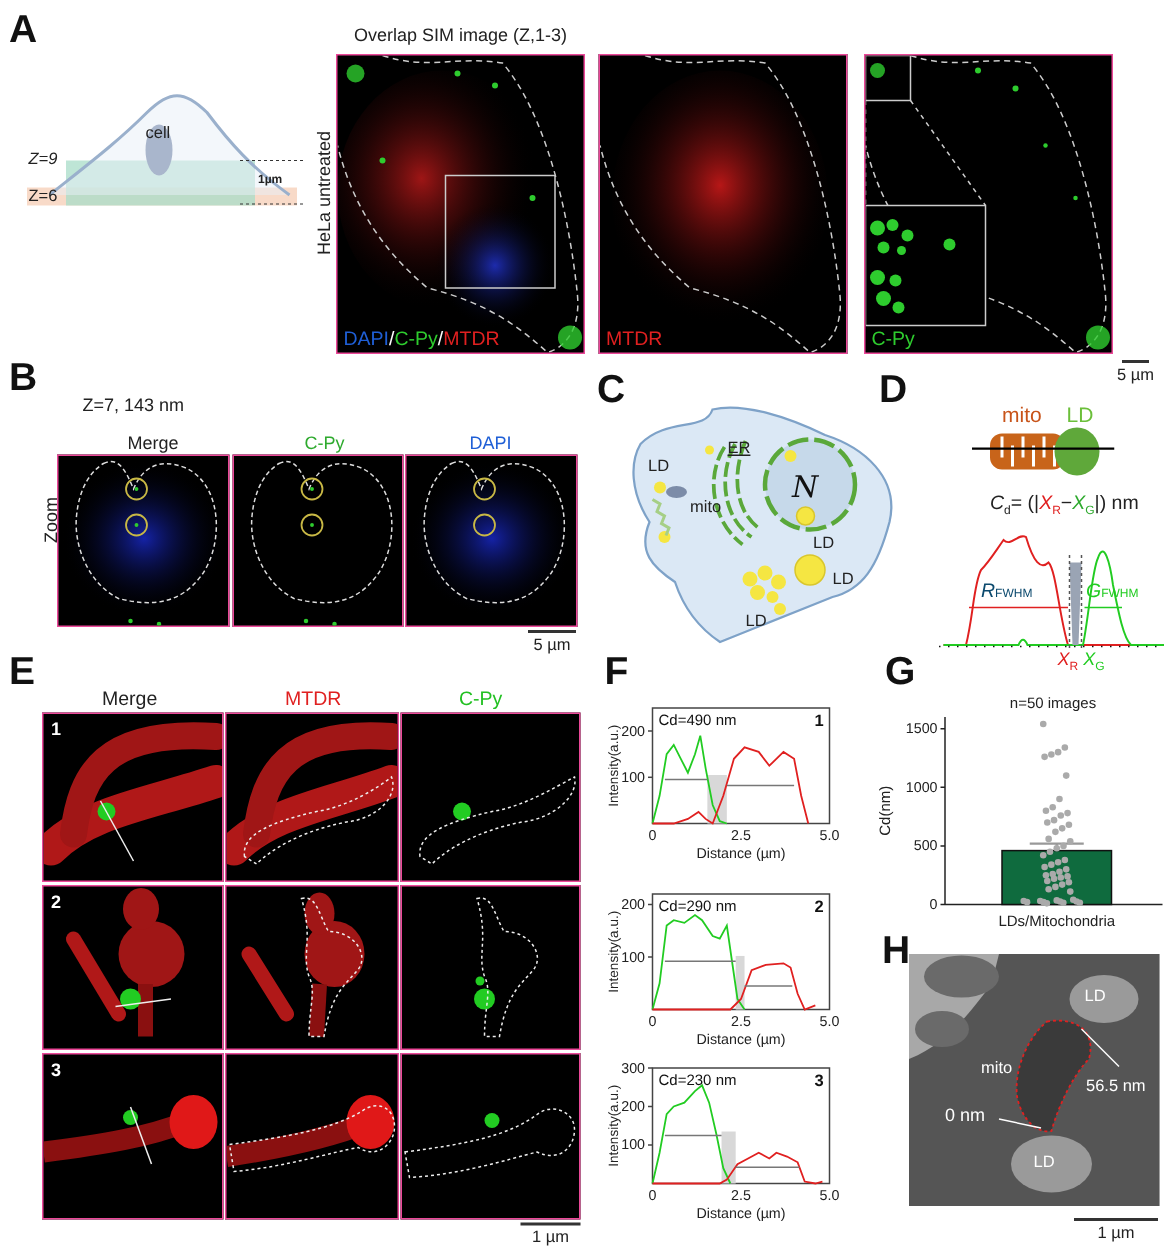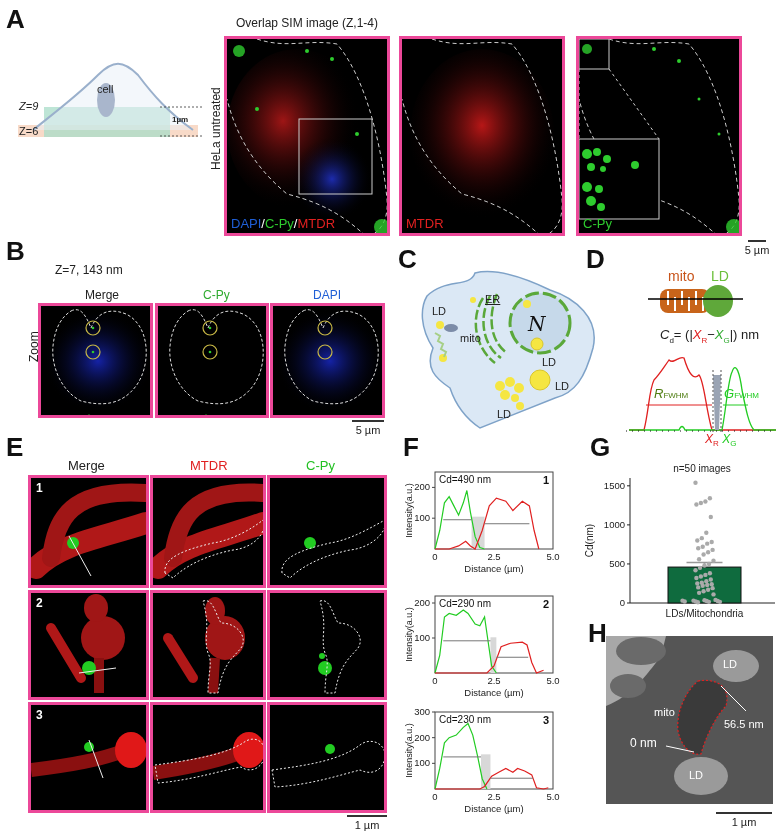--- a/index.html
+++ b/index.html
@@ -1,20 +1,20 @@
 <!DOCTYPE html>
 <html><head>
 <meta charset="utf-8">
 <style>
   * { box-sizing: border-box; margin: 0; padding: 0; }
   body { width: 778px; height: 834px; background: #fff; position: relative; overflow: hidden;
          font-family: "Liberation Sans", sans-serif; color: #222; }
   .abs { position: absolute; }
   .panel-letter { position: absolute; font-weight: bold; font-size: 26px; color: #111; font-family: "Liberation Sans", sans-serif; }
-  .img { position: absolute; background: #000; border: 3px solid #ec4899; overflow: hidden; }
+  .img { position: absolute; background: #000; border: 1px solid #ec4899; overflow: hidden; }
   .lbl { position: absolute; font-size: 13px; white-space: nowrap; }
   .scale { position: absolute; font-size: 11px; text-align: center; }
   .scale .bar { height: 2px; background: #333; margin: 0 auto 2px auto; }
   .vlabel { position: absolute; transform: rotate(-90deg); transform-origin: left top; font-size: 13px; white-space: nowrap; }
   svg { display: block; }
 </style>
 </head>
 <body>
 
 <div class="panel-letter" style="left:6px; top:4px;">A</div>
@@ -28,21 +28,21 @@
     <line x1="142" y1="57" x2="185" y2="57" stroke="#333" stroke-dasharray="2,2" stroke-width="0.8"></line>
     <line x1="142" y1="86" x2="185" y2="86" stroke="#333" stroke-dasharray="2,2" stroke-width="0.8"></line>
   </svg>
 </div>
 <div class="lbl" style="left:97px; top:57px; font-size:11px;margin-top:26px;">cell</div>
 <div class="lbl" style="left:19px; top:100px; font-size:11px;font-style:italic;">Z=9</div>
 <div class="lbl" style="left:19px; top:125px; font-size:11px;">Z=6</div>
 <div class="lbl" style="left:172px; top:115px; font-size:8px; font-weight:bold;">1µm</div>
 
 <div class="vlabel" style="left:209px; top:170px; font-size:12px;">HeLa untreated</div>
-<div class="lbl" style="left:236px; top:16px; font-size:12px;">Overlap SIM image (Z,1-4)</div>
+<div class="lbl" style="left:236px; top:16px; font-size:12px;">Overlap SIM image (Z,1-3)</div>
 
 <div class="img" style="left:224px; top:36px; width:166px; height:200px;">
   <svg width="166" height="200">
     <defs>
       <radialGradient id="redGlowA" cx="40%" cy="45%" r="55%">
         <stop offset="0%" stop-color="#b01818" stop-opacity="0.9"></stop>
         <stop offset="100%" stop-color="#000" stop-opacity="0"></stop>
       </radialGradient>
       <radialGradient id="blueGlowA" cx="50%" cy="50%" r="50%">
         <stop offset="0%" stop-color="#2030c0" stop-opacity="0.9"></stop>
@@ -219,21 +219,21 @@
   <svg width="152" height="82">
     <path d="M5,80 L20,80 C25,60 25,40 30,30 C35,25 38,20 45,10 C50,15 55,5 60,8 C65,25 70,30 75,25 C80,30 82,60 88,80 L152,80" fill="none" stroke="#e02020" stroke-width="1.3"></path>
     <path d="M5,80 L55,80 Q58,73 61,80 L98,80 C102,60 104,30 108,22 C112,10 116,25 118,40 C122,60 125,75 130,80 L152,80" fill="none" stroke="#22cc22" stroke-width="1.3"></path>
     <polygon points="89,25 97,25 95,80 91,80" fill="#9aa4b4"></polygon>
     <line x1="89" y1="20" x2="89" y2="82" stroke="#555" stroke-dasharray="2,2"></line>
     <line x1="97" y1="20" x2="97" y2="82" stroke="#555" stroke-dasharray="2,2"></line>
     <line x1="22" y1="55" x2="88" y2="55" stroke="#e02020" stroke-width="1"></line>
     <line x1="99" y1="55" x2="124" y2="55" stroke="#22cc22" stroke-width="1"></line>
     <line x1="2" y1="81" x2="150" y2="81" stroke="#111" stroke-width="1" stroke-dasharray="1,5"></line>
   </svg>
-  <div class="lbl" style="left:30px; top:36px; font-size:13px; color:#4d7c0f;"><i>R</i><span style="font-size:8px">FWHM</span></div>
+  <div class="lbl" style="left:30px; top:36px; font-size:13px; color:#0c4a6e;"><i>R</i><span style="font-size:8px">FWHM</span></div>
   <div class="lbl" style="left:100px; top:36px; font-size:13px; color:#22cc22;"><i>G</i><span style="font-size:8px">FWHM</span></div>
 </div>
 <div class="lbl" style="left:705px; top:432px; font-size:12px;">
   <i style="color:#e02020">X</i><sub style="color:#e02020;font-size:8px">R</sub>
   <i style="color:#22cc22">X</i><sub style="color:#22cc22;font-size:8px">G</sub>
 </div>
 
 <div class="panel-letter" style="left:6px; top:432px;">E</div>
 <div class="lbl" style="left:68px; top:458px; font-size:13px; color:#222;">Merge</div>
 <div class="lbl" style="left:190px; top:458px; font-size:13px; color:#e02020;">MTDR</div>

